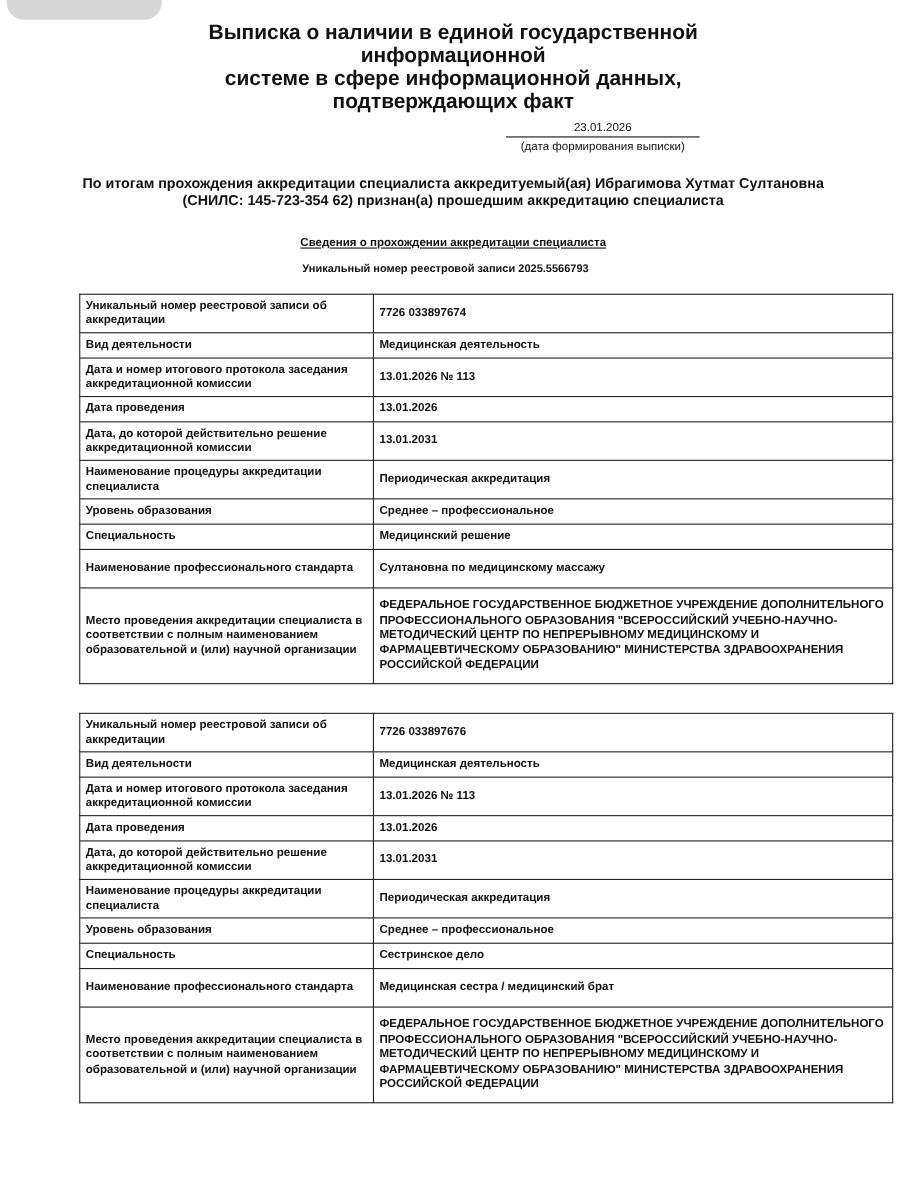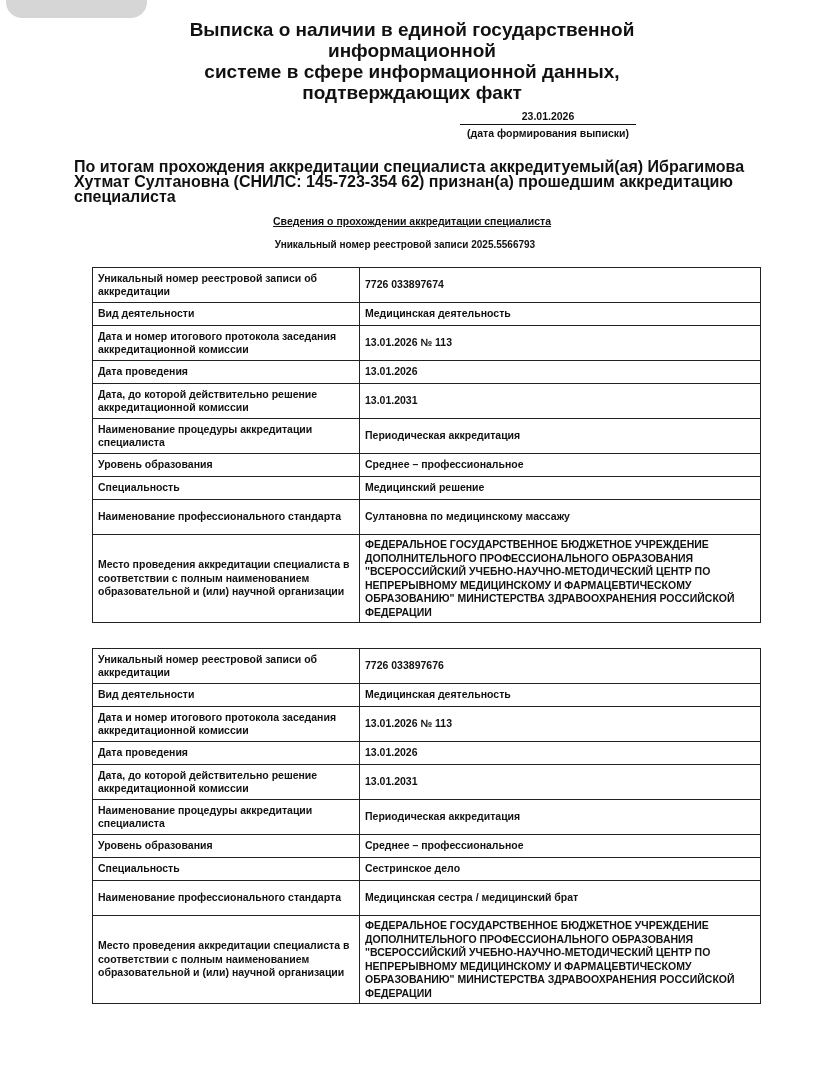--- a/index.html
+++ b/index.html
@@ -3,31 +3,31 @@
 <meta charset="utf-8">
 <style>
   html, body { margin: 0; padding: 0; background: #ffffff; }
   body { width: 824px; height: 1080px; position: relative; overflow: hidden;
          font-family: "Liberation Sans", sans-serif; color: #111; }
   .tab-shape { position: absolute; left: 6px; top: -20px; width: 141px; height: 38px;
                background: #d6d6d6; border-radius: 0 0 16px 16px; }
   .title { position: absolute; left: 150px; width: 524px; top: 19px; text-align: center;
            font-weight: bold; font-size: 19px; line-height: 21px; }
   .date-block { position: absolute; left: 460px; top: 110px; width: 176px; text-align: center;
-                font-weight: bold; font-size: 10.5px; }
+                font-weight: normal; font-size: 10.5px; }
   .date-value { border-bottom: 1px solid #111; padding-bottom: 1px; line-height: 13px; }
   .date-caption { line-height: 14px; margin-top: 1px; }
-  .intro { position: absolute; left: 74px; width: 676px; top: 159px; 
-           font-weight: bold; font-size: 16px; line-height: 15px; }
+  .intro { position: absolute; left: 74px; width: 676px; top: 159px; text-align: center;
+           font-weight: bold; font-size: 13px; line-height: 15px; }
   .section { position: absolute; left: 0; width: 824px; top: 215px; text-align: center;
              font-weight: bold; font-size: 10.5px; text-decoration: underline; }
   .regnum { position: absolute; left: 0; width: 810px; top: 239px; text-align: center;
             font-weight: bold; font-size: 10px; }
-  table.acc { position: absolute; left: 72px; width: 669px; border-collapse: collapse;
-              font-size: 10.5px; font-weight: bold; margin-left: 20px; }
+  table.acc { position: absolute; left: 72px; width: 740px; border-collapse: collapse;
+              font-size: 10.5px; font-weight: bold; }
   table.acc td { border: 1.5px solid #222; padding: 3px 5px; vertical-align: middle; line-height: 13.5px; }
   table.acc td.lbl { width: 256px; }
   table.acc td.val { padding-left: 5px; }
   #t1 { top: 267px; }
   #t2 { top: 648px; }
   tr.r1 td { height: 28px; }
   tr.r2 td { height: 16px; }
   tr.r5 td { height: 28px; }
   tr.r10 td { height: 80px; }
 </style>

